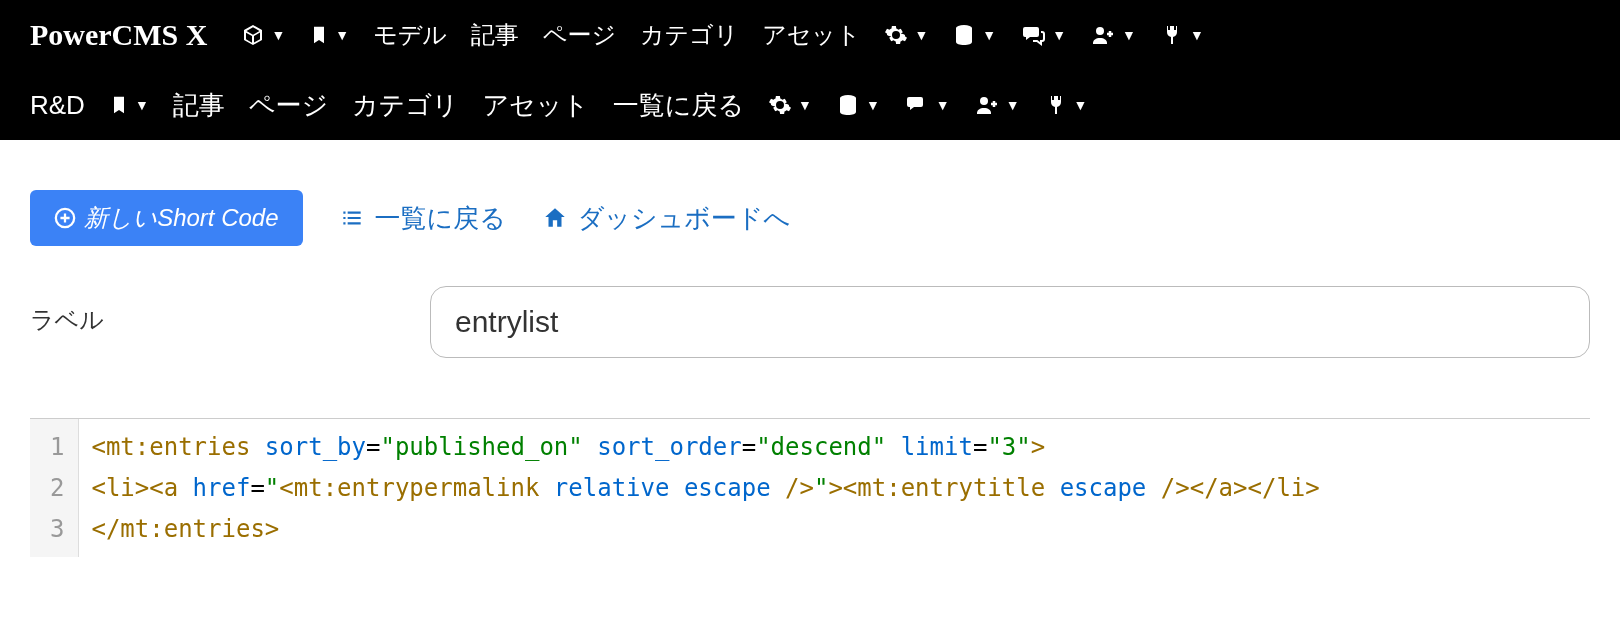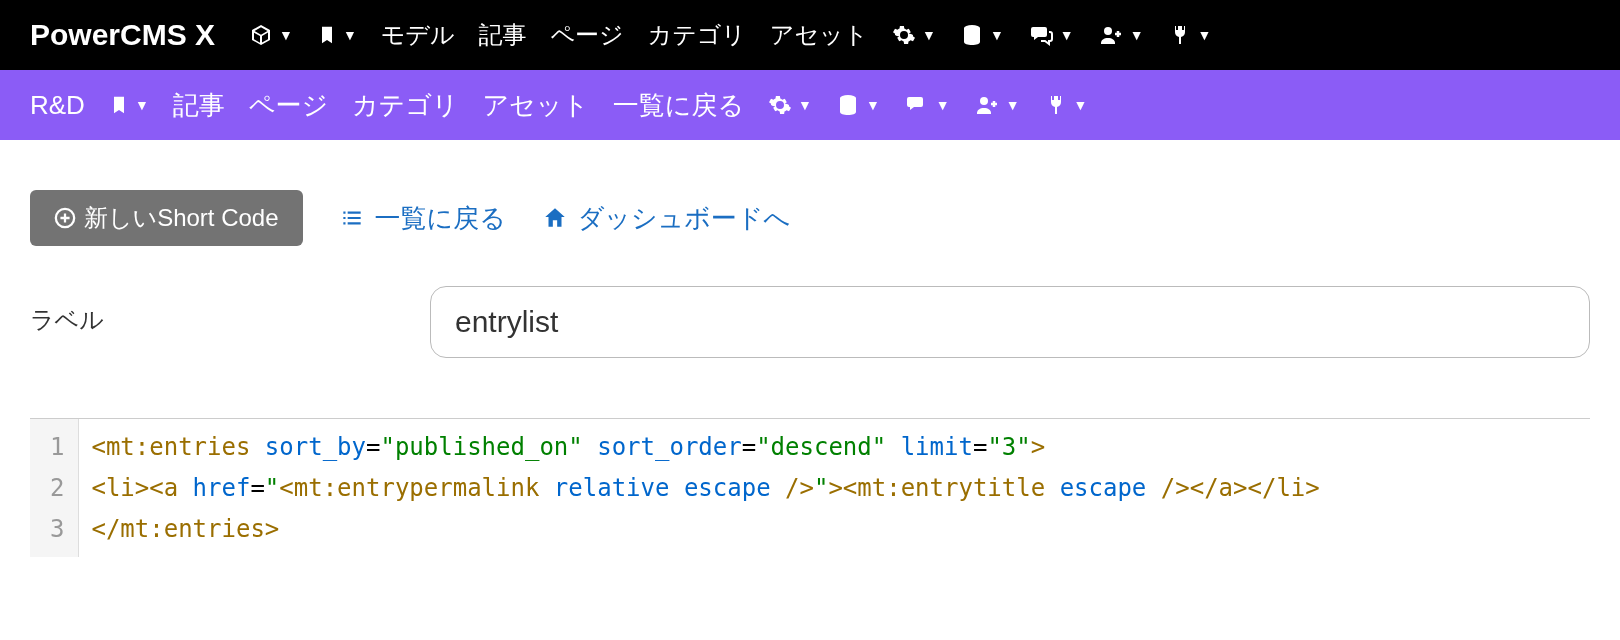--- a/index.html
+++ b/index.html
@@ -1,29 +1,29 @@
 <!DOCTYPE html>
 <html><head>
 <meta charset="utf-8">
 <style>
   * { box-sizing: border-box; margin: 0; padding: 0; }
   body { font-family: -apple-system, BlinkMacSystemFont, "Segoe UI", Helvetica, Arial, sans-serif; background: #fff; width: 1620px; }
   
   .topbar { background: #000; color: #fff; display: flex; align-items: center; height: 70px; padding: 0 30px; gap: 24px; font-size: 24px; }
-  .brand { font-size: 30px; font-weight: 600; margin-right: 10px; }
+  .brand { font-size: 30px; font-weight: 600; margin-right: 10px; font-family: Liberation Serif, serif; }
   .topbar .item { display: flex; align-items: center; gap: 6px; cursor: pointer; }
   .caret { font-size: 14px; }
   
-  .subbar { background: #8b5cf6; color: #fff; display: flex; align-items: center; height: 70px; padding: 0 30px; gap: 24px; font-size: 26px; }
+  .subbar { background: #000000; color: #fff; display: flex; align-items: center; height: 70px; padding: 0 30px; gap: 24px; font-size: 26px; }
   .subbar .item { display: flex; align-items: center; gap: 6px; cursor: pointer; }
   
   .main { padding: 50px 30px 30px 30px; }
   .header-row { display: flex; align-items: center; gap: 36px; margin-bottom: 40px; flex-wrap: wrap; }
   .page-title { font-size: 38px; font-weight: 500; color: #222; }
-  .btn-primary { background: #737373; color: #fff; border: none; border-radius: 6px; padding: 12px 24px; font-size: 24px; display: flex; align-items: center; gap: 8px; cursor: pointer; }
+  .btn-primary { background: #3b82f6; color: #fff; border: none; border-radius: 6px; padding: 12px 24px; font-size: 24px; display: flex; align-items: center; gap: 8px; cursor: pointer; font-style: italic; }
   .link-action { color: #1b6ec2; font-size: 26px; display: flex; align-items: center; gap: 10px; cursor: pointer; text-decoration: none; }
   
   .form-row { display: flex; align-items: flex-start; gap: 30px; margin-bottom: 60px; }
   .form-label { font-size: 24px; color: #333; width: 370px; padding-top: 18px; }
   .form-input { flex: 1; font-size: 30px; padding: 18px 24px; border: 1px solid #bbb; border-radius: 16px; color: #333; }
   
   .editor { border-top: 1px solid #ccc; display: flex; font-family: "Menlo", "Consolas", monospace; font-size: 24px; }
   .gutter { background: #f5f5f5; color: #999; text-align: right; padding: 8px 14px 8px 20px; border-right: 1px solid #ddd; user-select: none; line-height: 1.7; }
   .code { padding: 8px 12px; line-height: 1.7; white-space: pre; }
   .tag { color: #9a6e00; }

